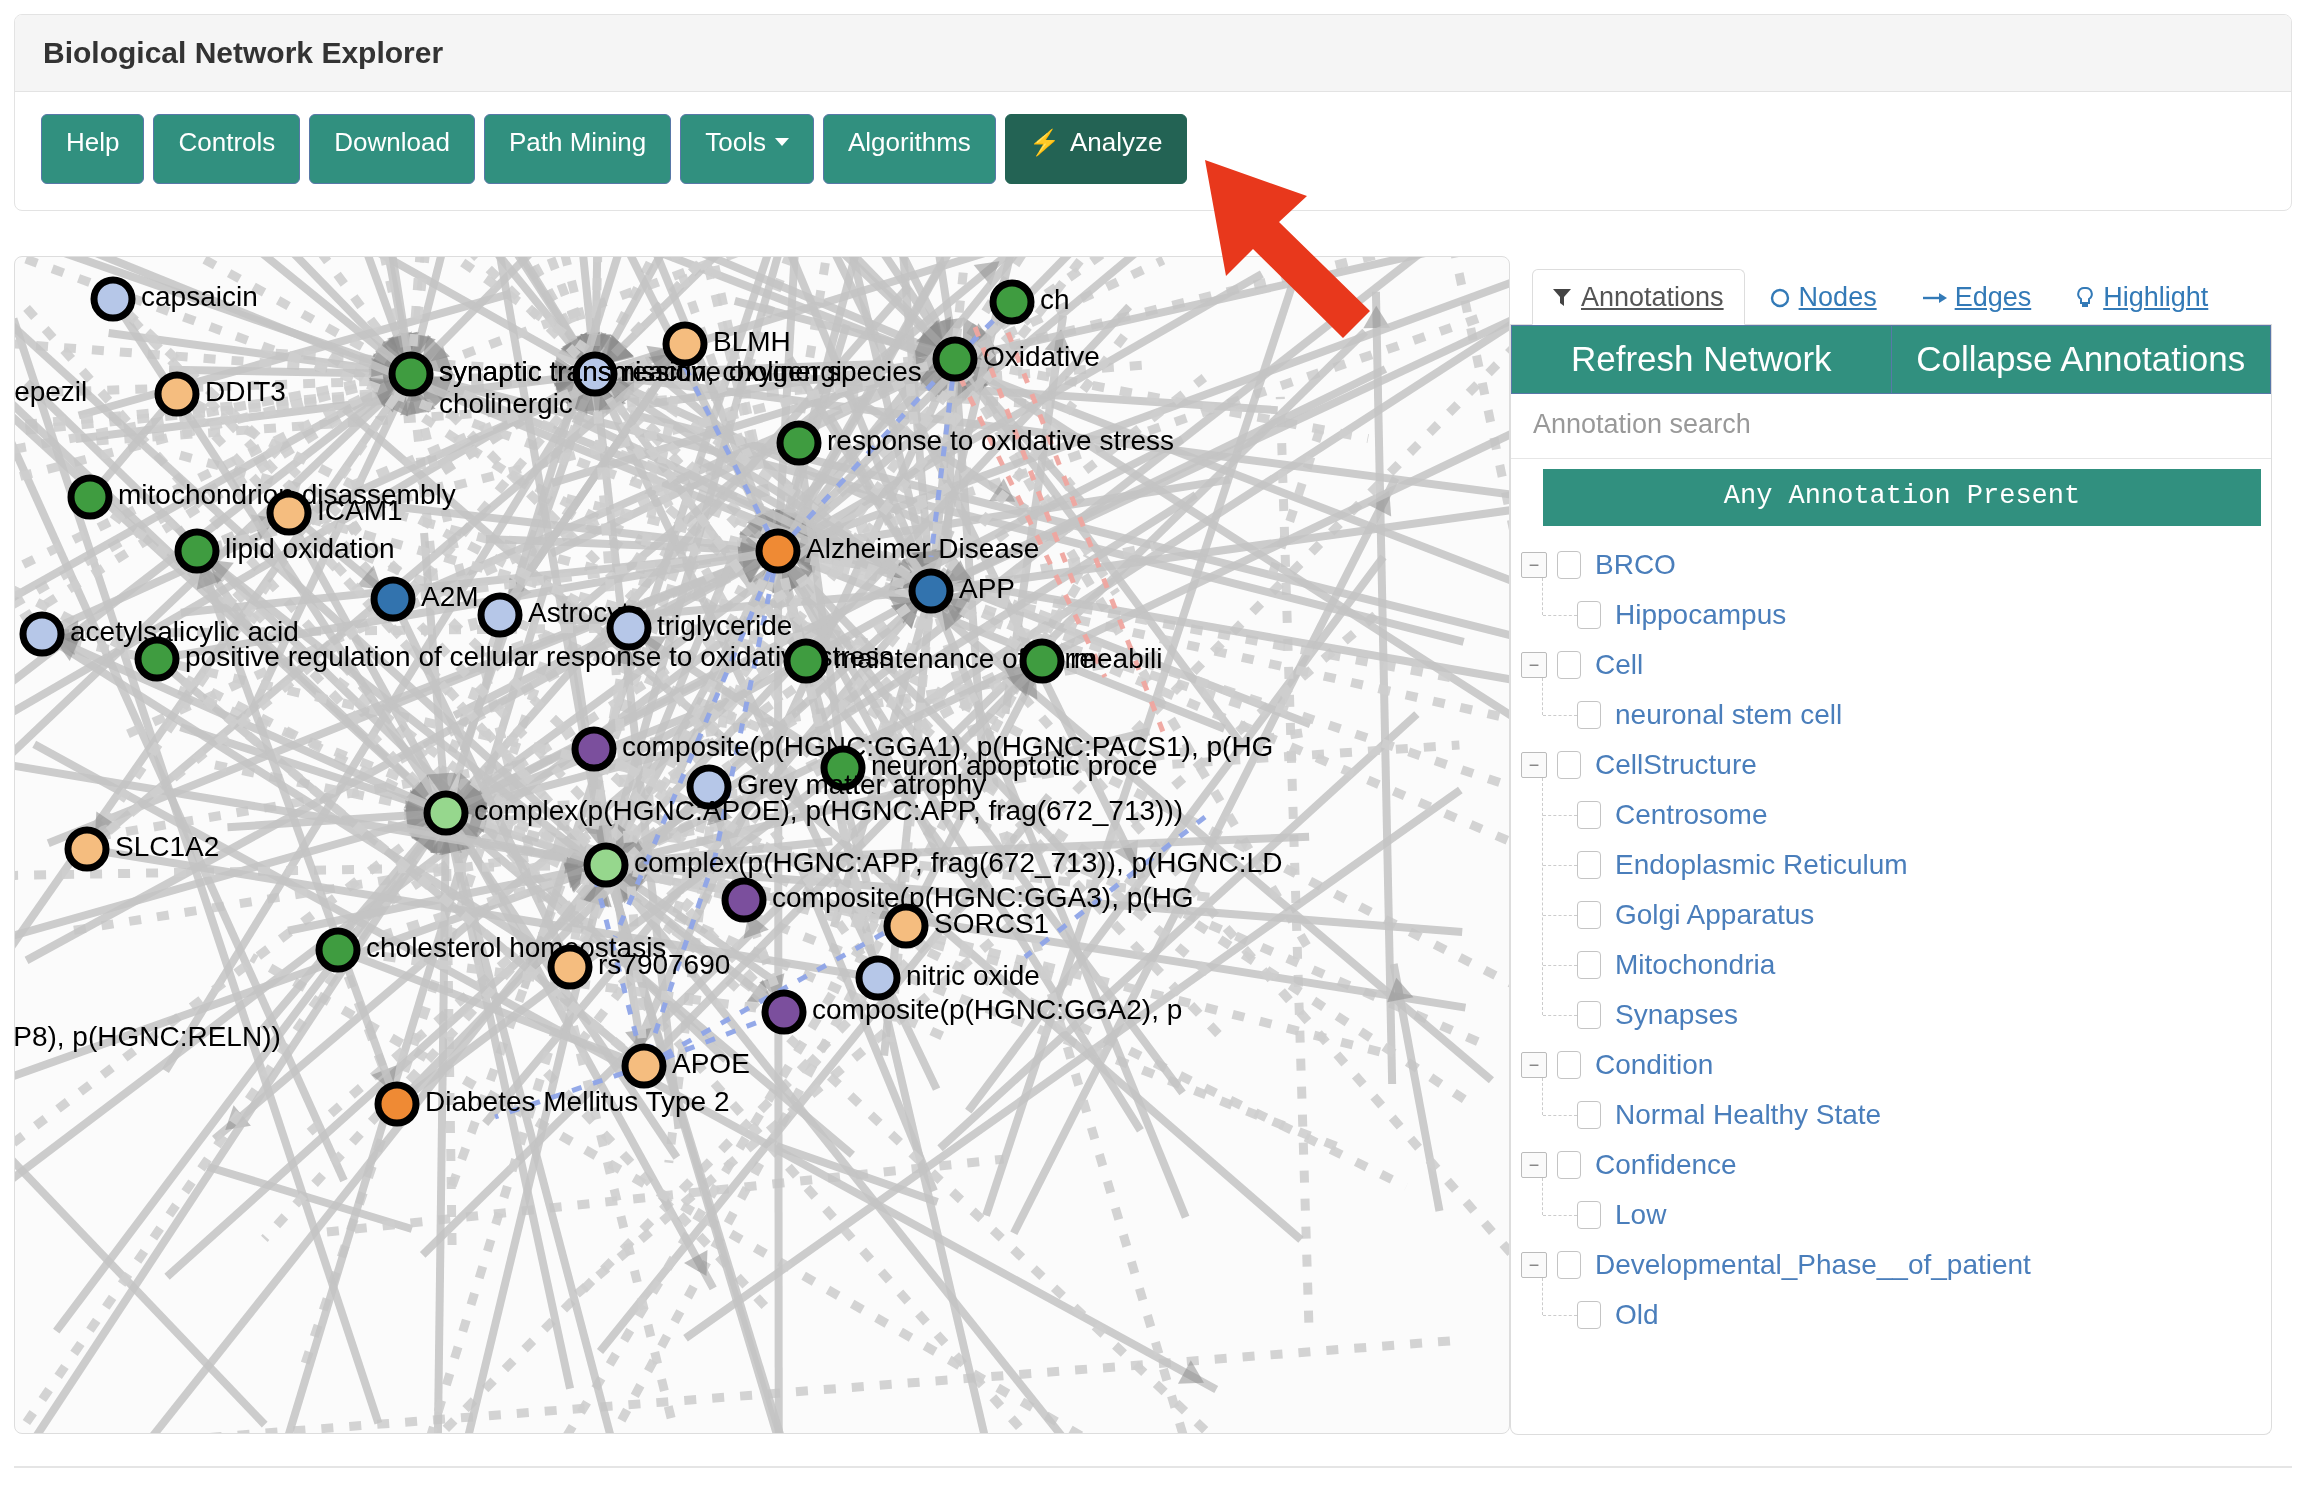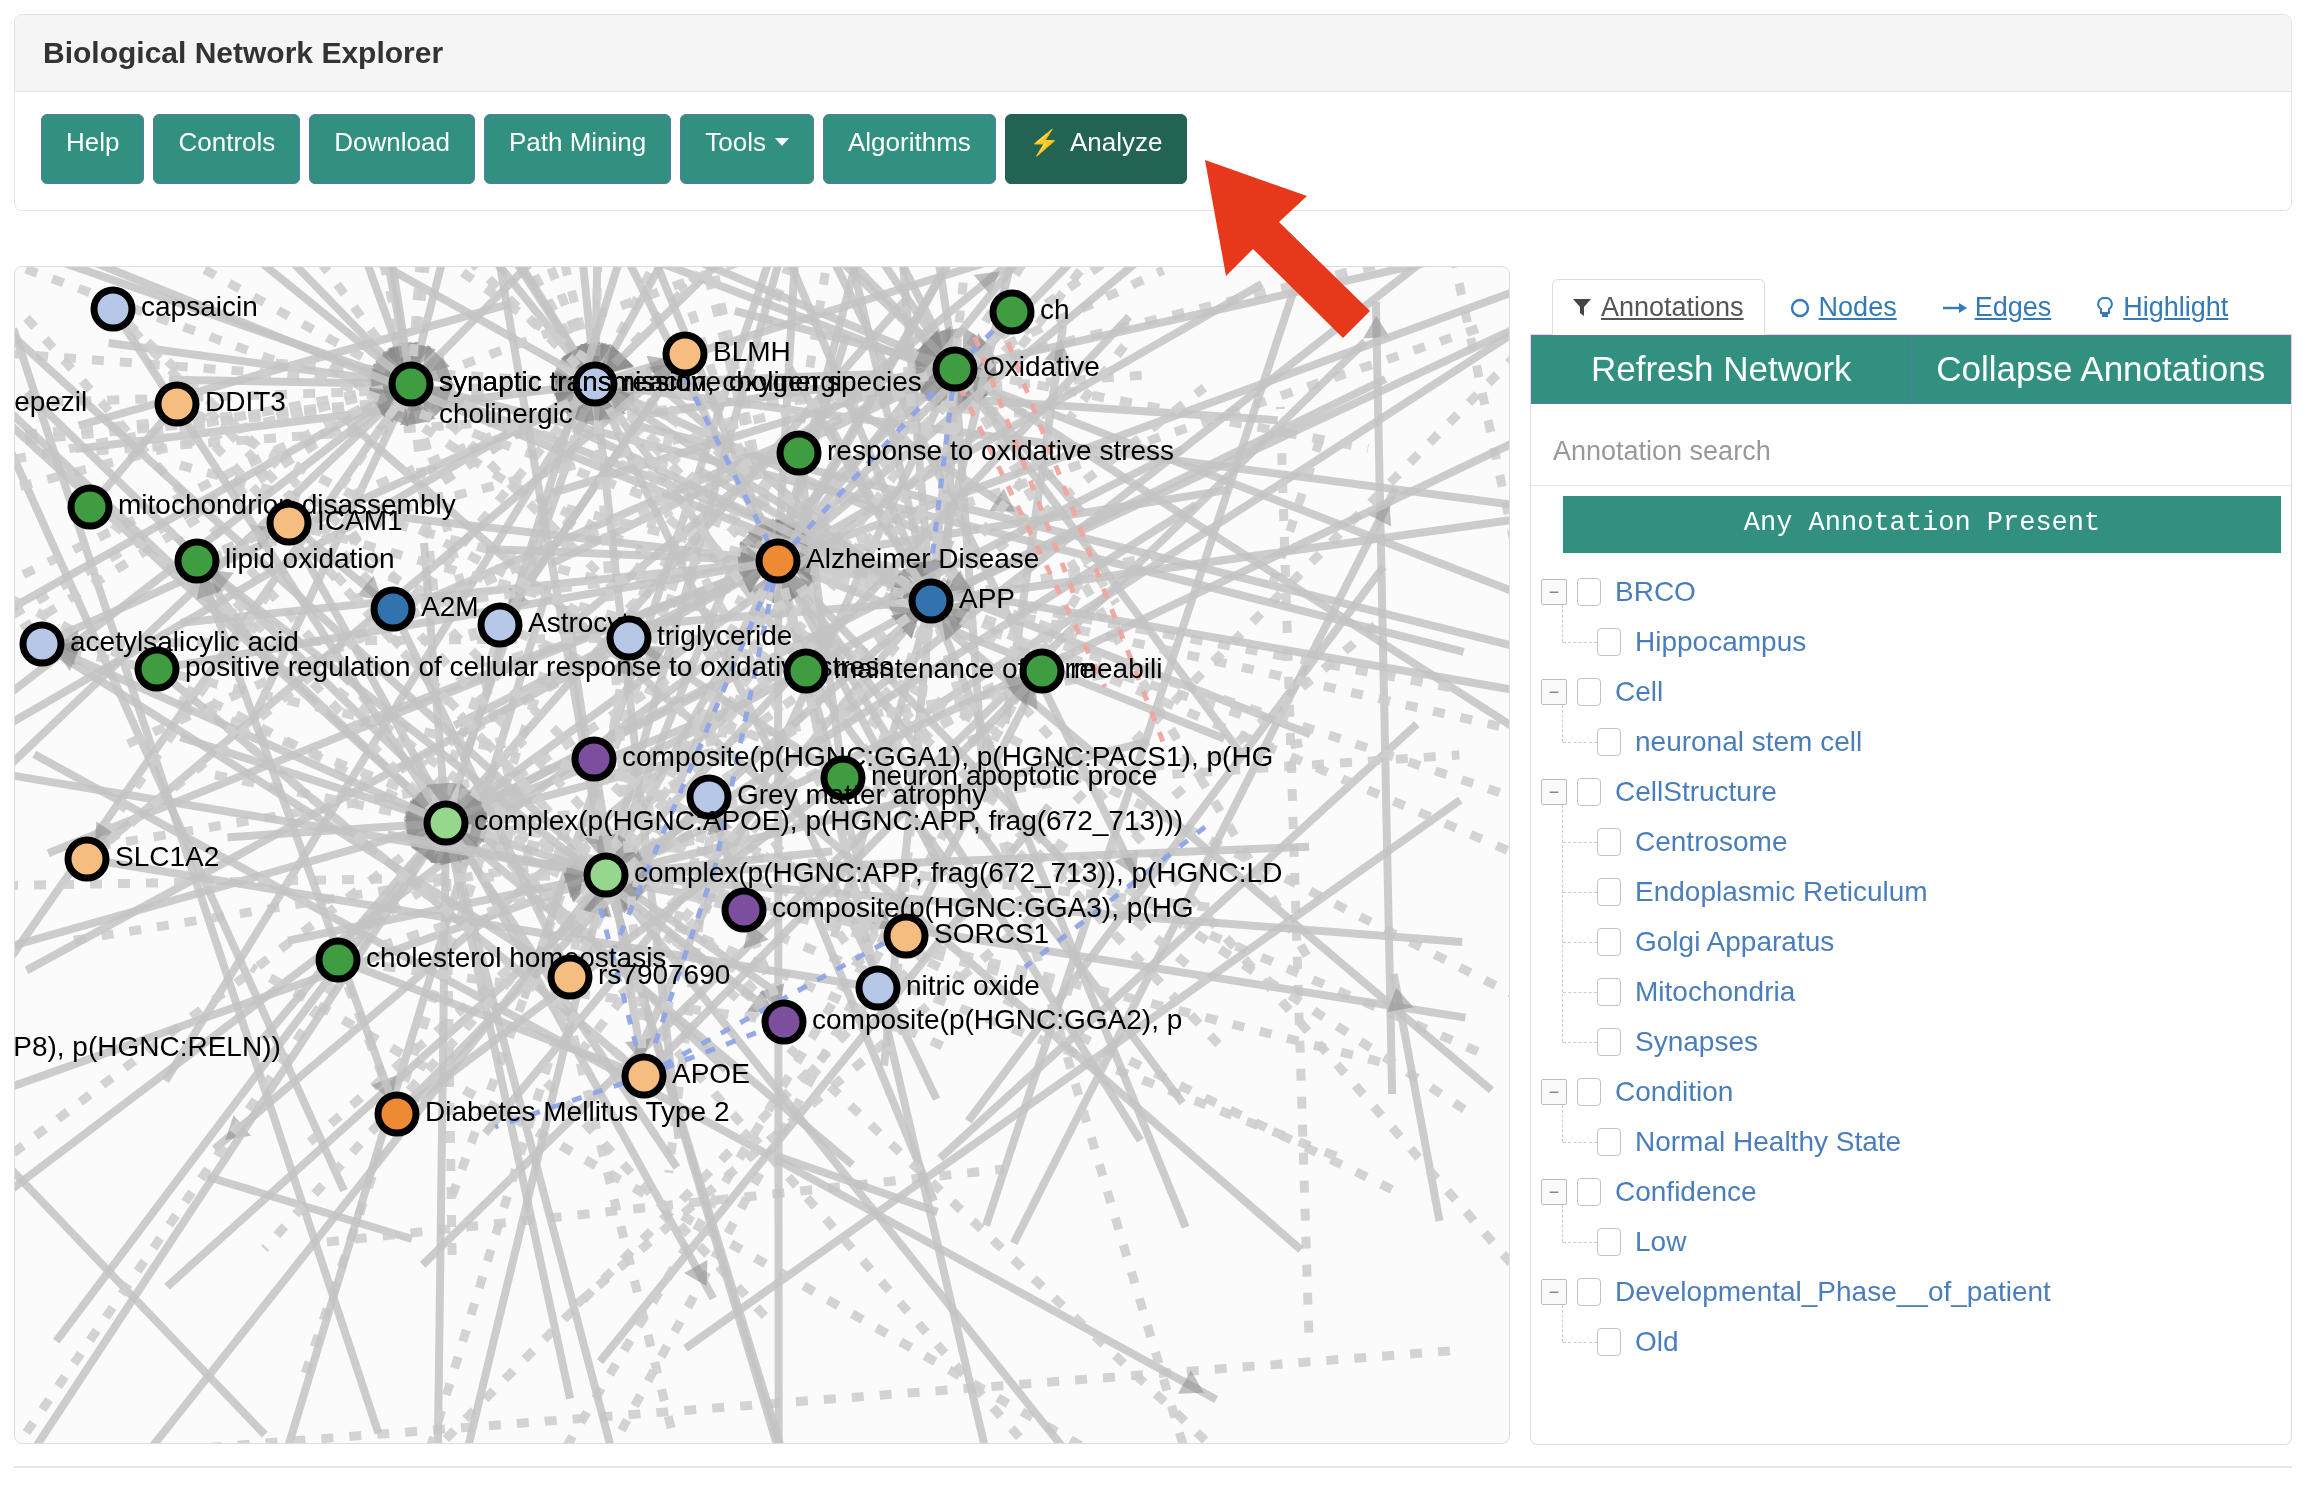--- a/index.html
+++ b/index.html
@@ -57,24 +57,23 @@
     border-top: 8px solid #ffffff;
     margin-left: 9px;
     vertical-align: middle;
     position: relative; top: -2px;
   }
   .bolt { margin-right: 9px; font-size: 25px; }
 
   
   .main-row {
     position: absolute;
-    left: 14px; top: 266px;
+    left: 14px; top: 256px;
     width: 2278px; height: 1190px;
     display: flex;
-    gap: 20px;
     box-sizing: border-box;
   }
 
   
   .graph-panel {
     position: relative;
     width: 1496px; height: 1178px;
     background: #fbfbfb;
     border: 1px solid #dddddd;
     border-radius: 8px;
@@ -149,21 +148,21 @@
   .wide-btn + .wide-btn { border-left: none; }
 
   .search-wrap { padding: 0; }
   .search-input {
     width: 100%;
     box-sizing: border-box;
     border: none;
     border-bottom: 1px solid #e6e6e6;
     outline: none;
     font-size: 27px;
-    padding: 32px 20px 18px 22px;
+    padding: 15px 20px 18px 22px;
     color: #3b82f6;
     font-family: "Liberation Sans", sans-serif;
     background: #ffffff;
   }
   .search-input::placeholder { color: #999999; }
 
   .any-annotation {
     margin: 10px 10px 0 32px;
     background: #31907f;
     color: #ffffff;

